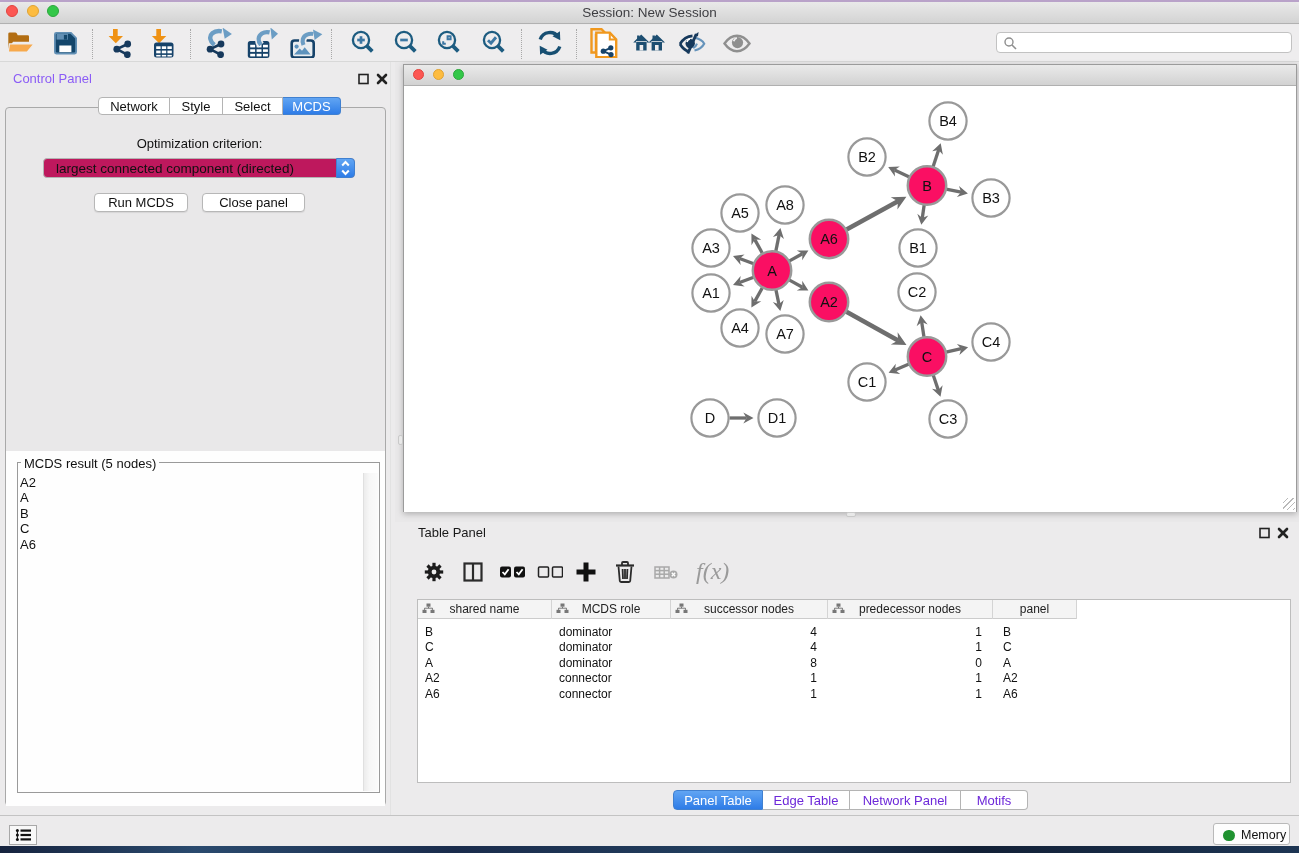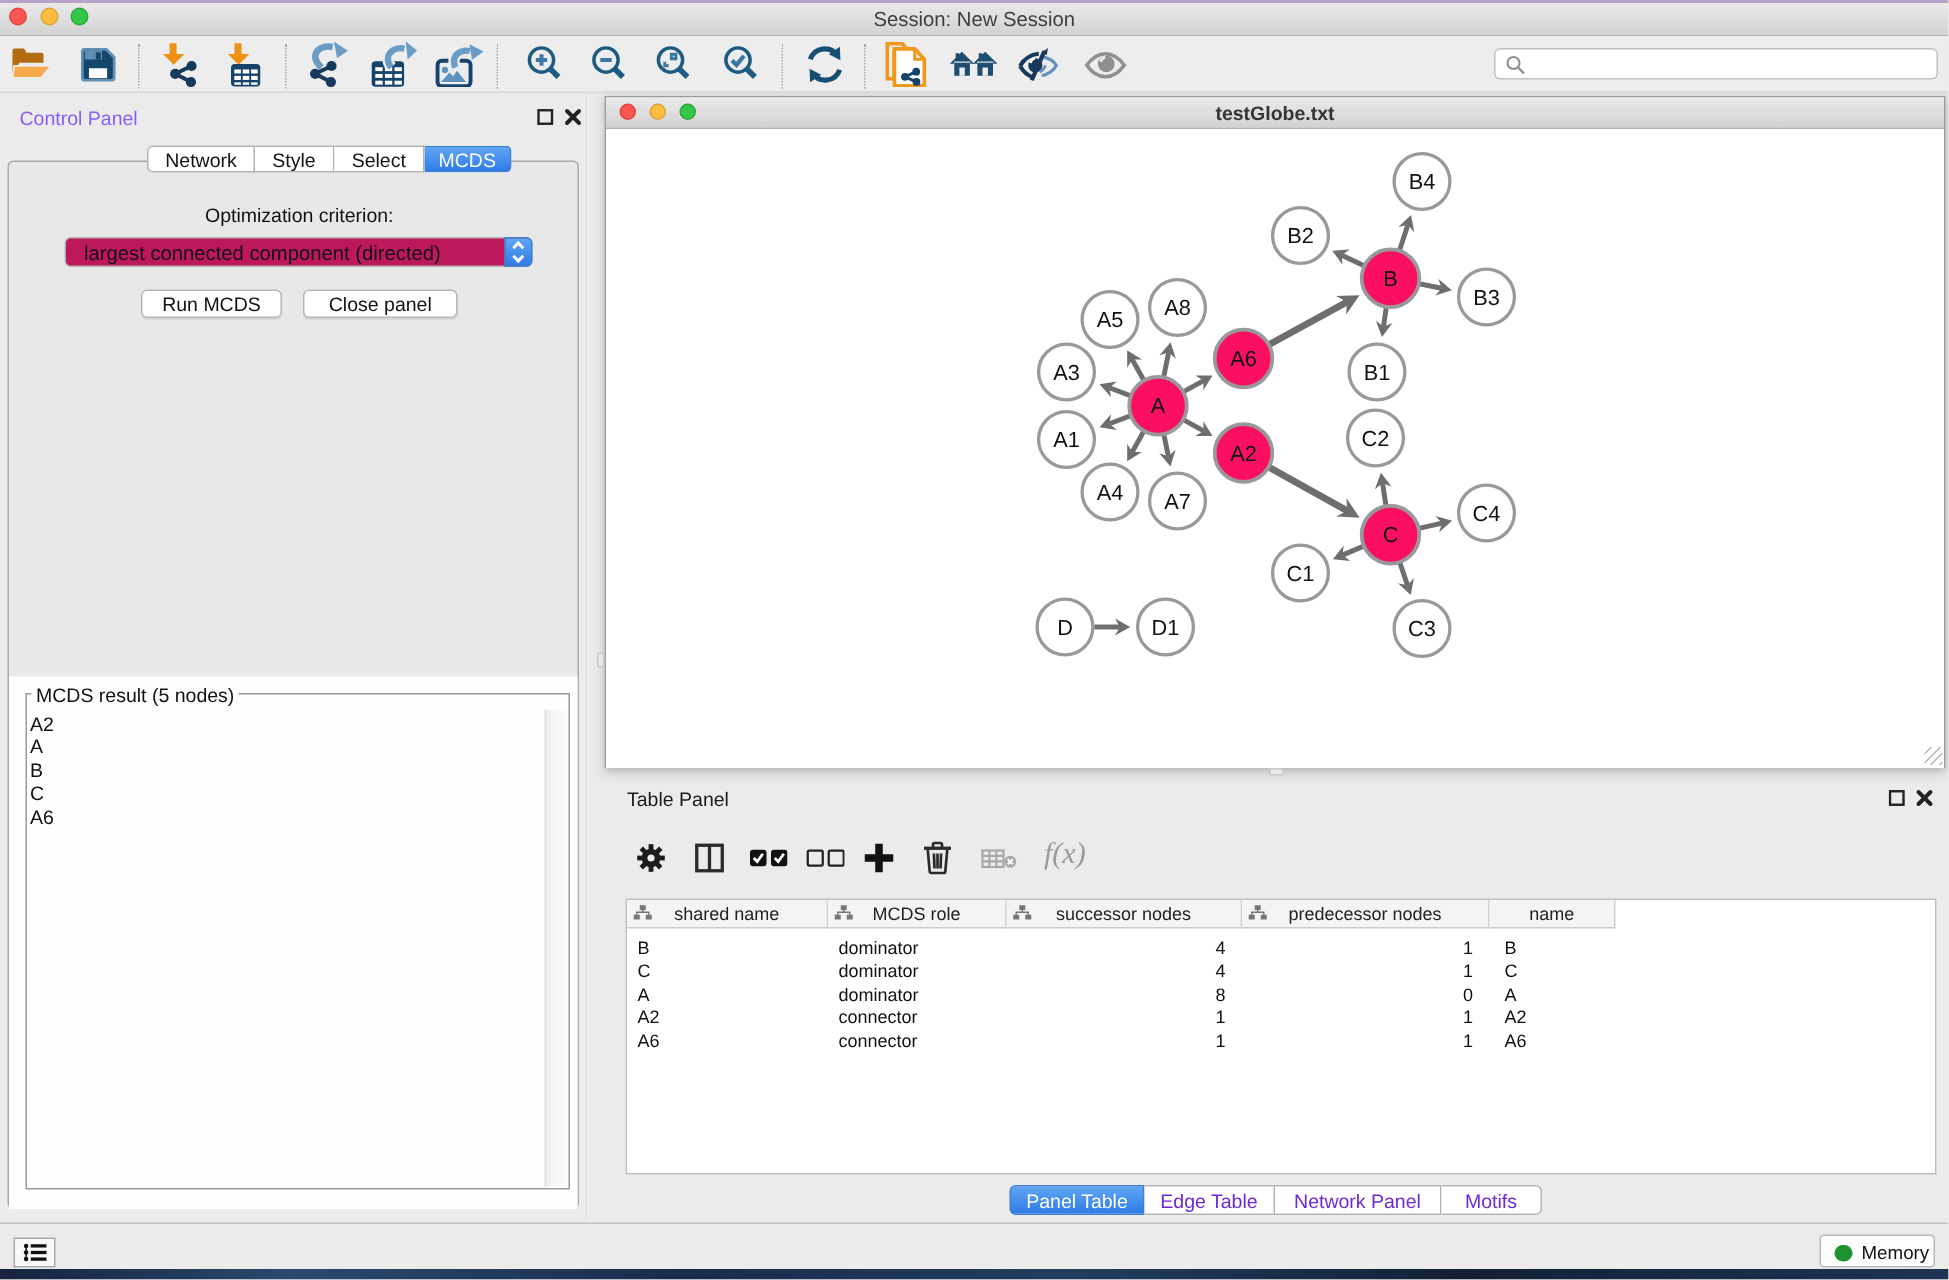--- a/index.html
+++ b/index.html
@@ -283,21 +283,20 @@
 <div class="abs" id="mcds-group"></div>
 <div class="abs" id="mcds-scroll"></div>
 <div class="abs" id="mcds-label">MCDS result (5 nodes)</div>
 <div class="abs" id="mcds-list">A2<br>A<br>B<br>C<br>A6</div>
 <div class="abs" id="desktop"></div>
 <div class="abs" id="iframe">
   <div id="iframe-tb">
     <div class="tl t1"></div>
       <div class="tl t2"></div>
       <div class="tl t3"></div>
-    <div class="title">testGlobe.txt</div>
   </div>
   <div id="canvas">
       <svg width="893" height="426" viewBox="0 0 893 426" style="position:absolute;left:0;top:0;font-family:'Liberation Sans',sans-serif;">
         <line x1="349.7" y1="190.2" x2="335.6" y2="195.5" stroke="#6e6e6e" stroke-width="3.3"></line>
         <polygon points="329.0,197.9 336.7,189.1 335.6,195.5 340.6,199.6" fill="#6e6e6e"></polygon>
         <line x1="349.7" y1="176.8" x2="335.6" y2="171.5" stroke="#6e6e6e" stroke-width="3.3"></line>
         <polygon points="329.0,169.1 340.6,167.4 335.6,171.5 336.7,177.9" fill="#6e6e6e"></polygon>
         <line x1="358.5" y1="200.5" x2="350.8" y2="214.4" stroke="#6e6e6e" stroke-width="3.3"></line>
         <polygon points="347.4,220.5 347.5,208.8 350.8,214.4 357.3,214.3" fill="#6e6e6e"></polygon>
         <line x1="358.5" y1="166.5" x2="350.8" y2="152.6" stroke="#6e6e6e" stroke-width="3.3"></line>
@@ -441,21 +440,21 @@
     <line x1="1" y1="4.6" x2="15" y2="4.6" stroke="#a9a9a9" stroke-width="1.5"></line>
     <line x1="1" y1="8.2" x2="15" y2="8.2" stroke="#a9a9a9" stroke-width="1.5"></line>
     <line x1="5.6" y1="1" x2="5.6" y2="12" stroke="#a9a9a9" stroke-width="1.5"></line>
     <line x1="10.2" y1="1" x2="10.2" y2="12" stroke="#a9a9a9" stroke-width="1.5"></line>
     <circle cx="19.5" cy="8.5" r="4" fill="#a9a9a9"></circle>
     <g stroke="#fff" stroke-width="1.3">
         <line x1="17.8" y1="6.8" x2="21.2" y2="10.2"></line>
         <line x1="21.2" y1="6.8" x2="17.8" y2="10.2"></line>
       </g>
   </svg>
-  <div class="abs" style="left:279px;top:5px;width:50px;font-family:'Liberation Serif',serif;font-style:italic;font-size:20px;color:#9a9a9a;">f(x)</div>
+  <div class="abs" style="left:279px;top:5px;width:50px;font-family:'Liberation Serif',serif;font-style:italic;font-size:24px;color:#9a9a9a;">f(x)</div>
 </div>
 <div class="abs" id="tablebox">
     <div id="thead">
       <div class="th" style="left:0px;width:134px"><svg width="13" height="11" viewBox="0 0 13 11" style="position:absolute;left:4px;top:3px">
           <g fill="#777">
             <rect x="4.5" y="0.5" width="4" height="3.2"></rect>
             <rect x="0.5" y="6.8" width="4" height="3.2"></rect>
             <rect x="8.5" y="6.8" width="4" height="3.2"></rect>
           </g>
           <path d="M6.5 3.7 L6.5 5.2 M2.5 6.8 L2.5 5.2 L10.5 5.2 L10.5 6.8" fill="none" stroke="#777" stroke-width="1"></path>
@@ -477,21 +476,21 @@
           <path d="M6.5 3.7 L6.5 5.2 M2.5 6.8 L2.5 5.2 L10.5 5.2 L10.5 6.8" fill="none" stroke="#777" stroke-width="1"></path>
         </svg><span>successor nodes</span></div>
       <div class="th" style="left:410px;width:165px"><svg width="13" height="11" viewBox="0 0 13 11" style="position:absolute;left:4px;top:3px">
           <g fill="#777">
             <rect x="4.5" y="0.5" width="4" height="3.2"></rect>
             <rect x="0.5" y="6.8" width="4" height="3.2"></rect>
             <rect x="8.5" y="6.8" width="4" height="3.2"></rect>
           </g>
           <path d="M6.5 3.7 L6.5 5.2 M2.5 6.8 L2.5 5.2 L10.5 5.2 L10.5 6.8" fill="none" stroke="#777" stroke-width="1"></path>
         </svg><span>predecessor nodes</span></div>
-      <div class="th" style="left:575px;width:84px"><span>name</span></div>
+      <div class="th" style="left:575px;width:84px"><span>panel</span></div>
     </div>
     <div class="tr" style="left:7px;top:25.0px">B</div>
     <div class="tr" style="left:141px;top:25.0px">dominator</div>
     <div class="tr num" style="left:253px;top:25.0px;width:146px">4</div>
     <div class="tr num" style="left:410px;top:25.0px;width:154px">1</div>
     <div class="tr" style="left:585px;top:25.0px">B</div>
     <div class="tr" style="left:7px;top:40.4px">C</div>
     <div class="tr" style="left:141px;top:40.4px">dominator</div>
     <div class="tr num" style="left:253px;top:40.4px;width:146px">4</div>
     <div class="tr num" style="left:410px;top:40.4px;width:154px">1</div>

